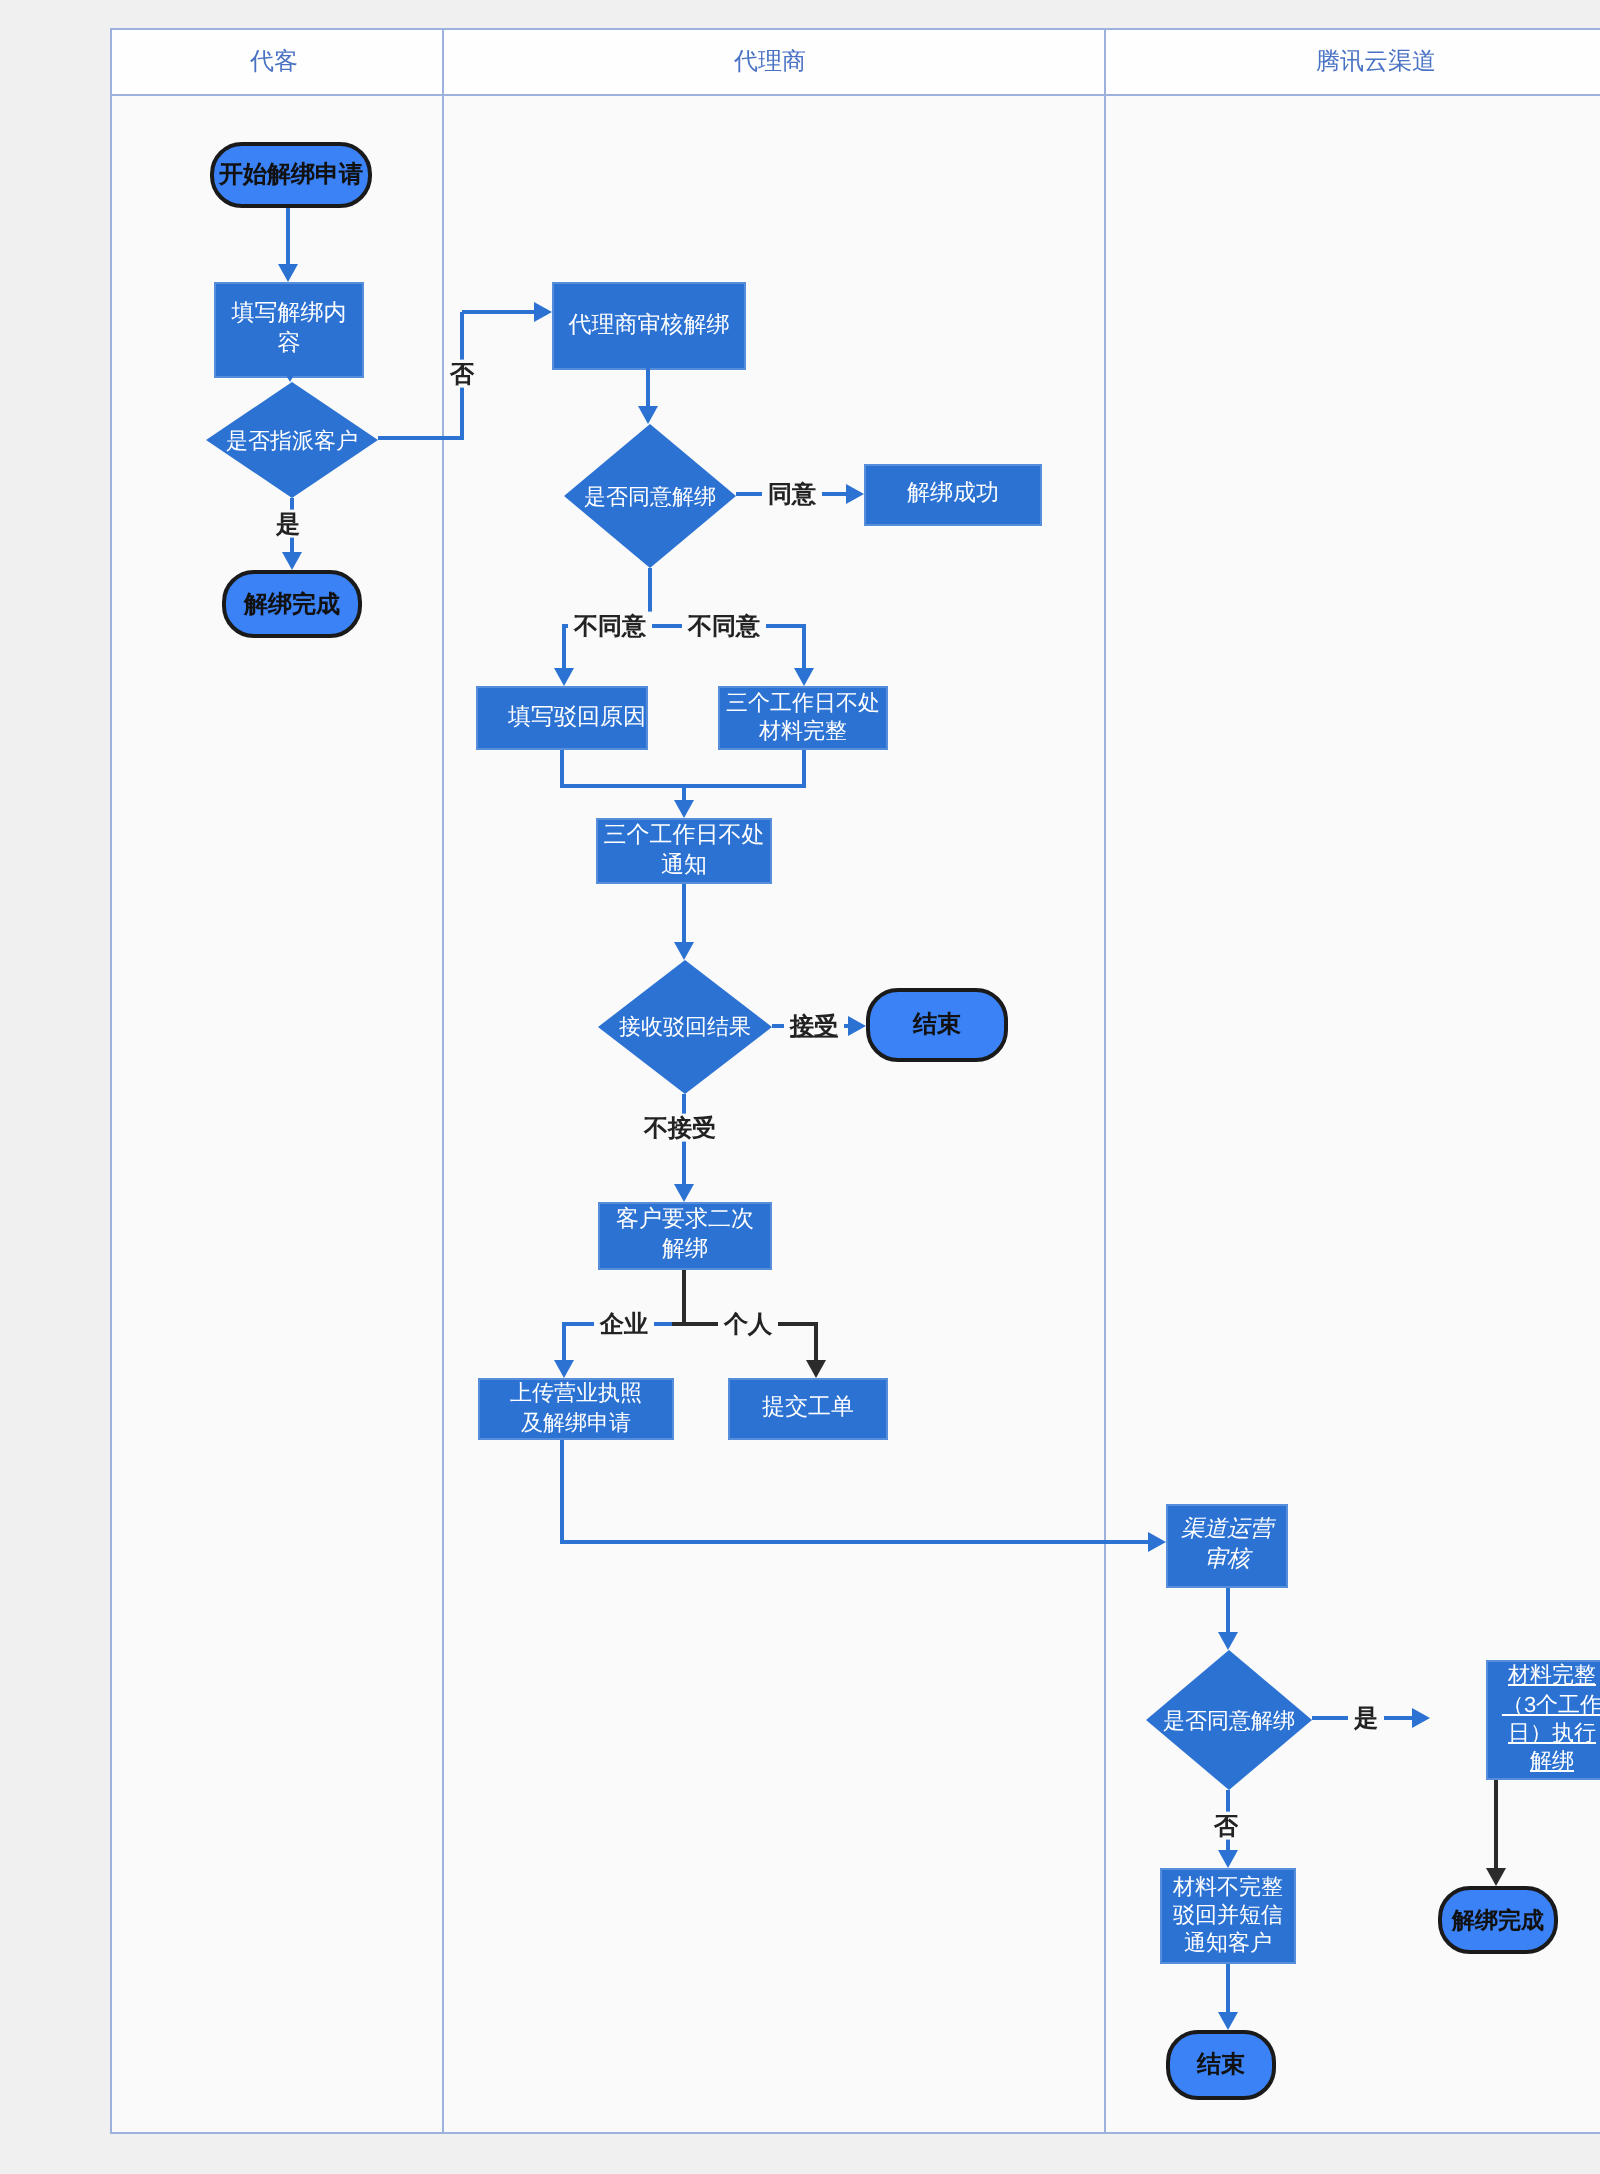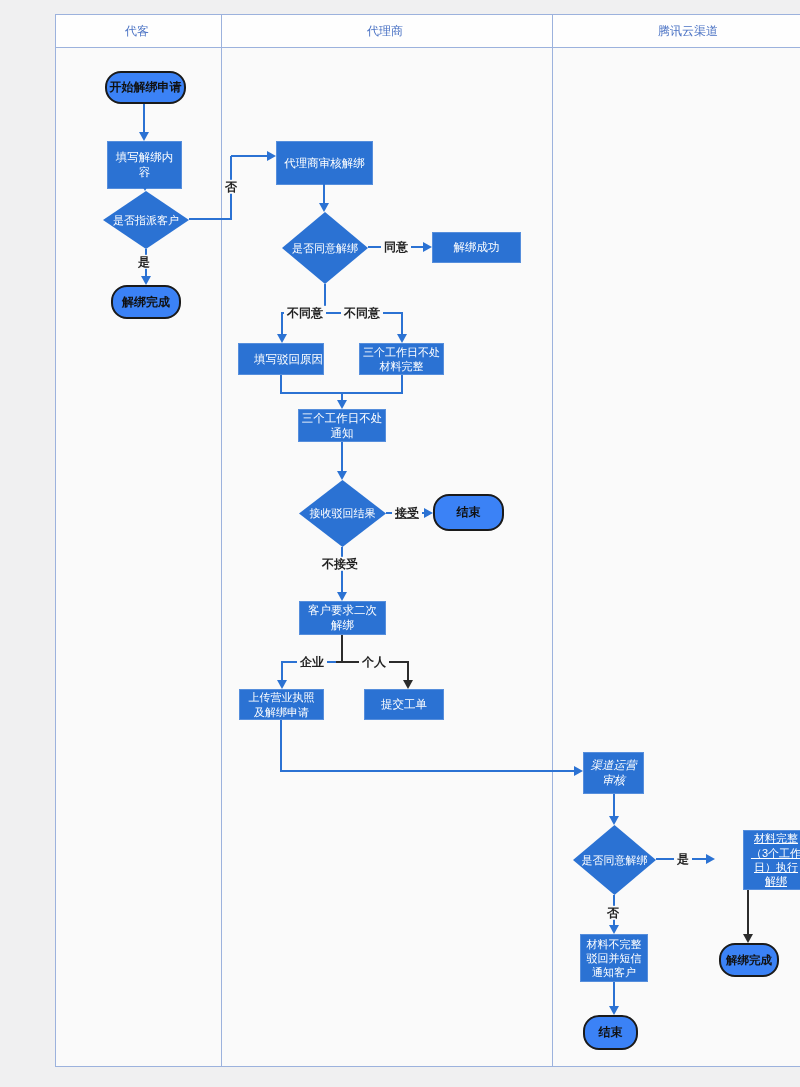--- a/index.html
+++ b/index.html
@@ -110,21 +110,21 @@
   <div class="vline black" style="left:300px;top:635px;height:27px;"></div>
   <div class="hline" style="left:240px;top:661px;width:55px;"></div>
   <div class="hline black" style="left:295px;top:661px;width:73px;"></div>
   <div class="vline" style="left:240px;top:662px;height:18px;"></div>
   <div class="arrow-down" style="left:236px;top:680px;"></div>
   <div class="vline black" style="left:366px;top:662px;height:18px;"></div>
   <div class="arrow-down black" style="left:362px;top:680px;"></div>
   <span class="elabel" style="left:271px;top:662px;">企业</span>
   <span class="elabel" style="left:333px;top:662px;">个人</span>
 
-  <div class="box" style="left:198px;top:689px;width:85px;height:31px;font-size:11px;">上传营业执照
+  <div class="box" style="left:198px;top:689px;width:98px;height:31px;font-size:11px;">上传营业执照
 及解绑申请</div>
   <div class="box" style="left:323px;top:689px;width:80px;height:31px;">提交工单</div>
 
   <div class="vline" style="left:239px;top:720px;height:52px;"></div>
   <div class="hline" style="left:239px;top:770px;width:294px;"></div>
   <div class="arrow-right" style="left:533px;top:766px;"></div>
 
   <div class="box" style="left:542px;top:752px;width:61px;height:42px;font-style:italic;">渠道运营
 审核</div>
   <div class="vline" style="left:572px;top:794px;height:22px;"></div>

